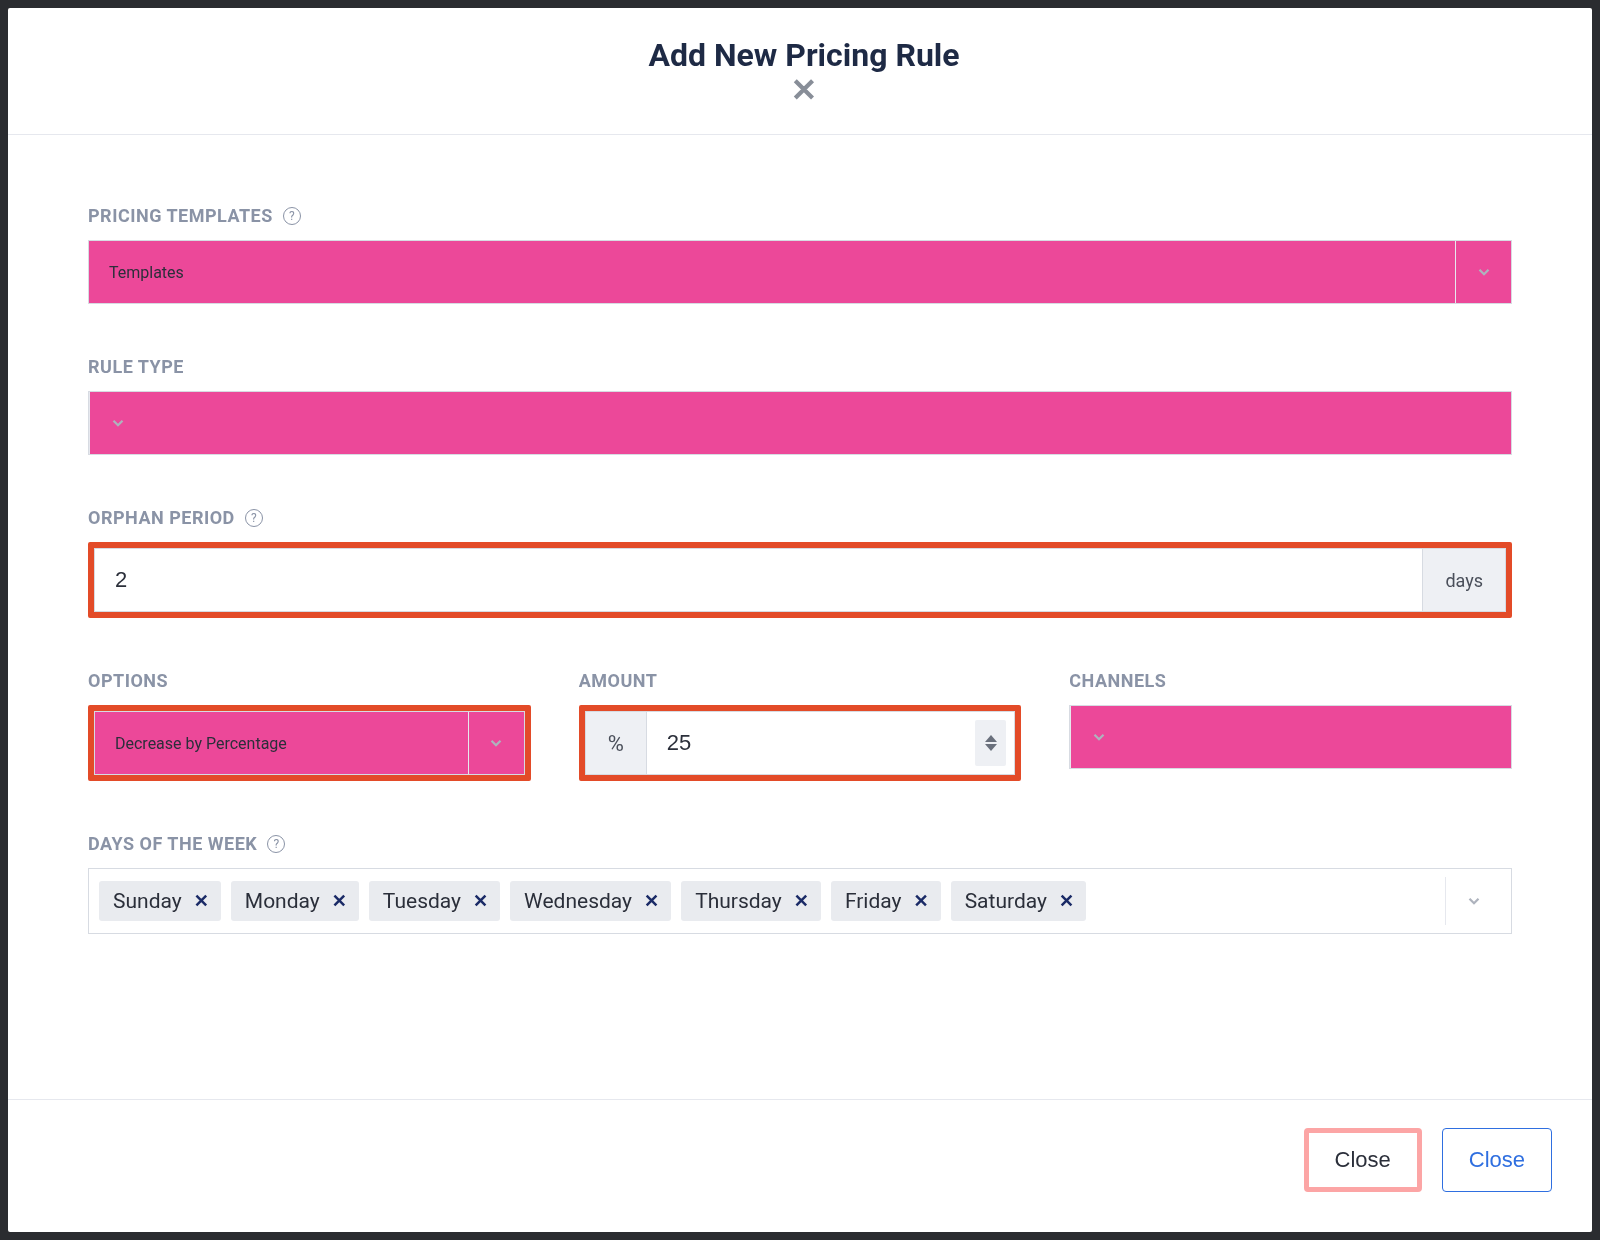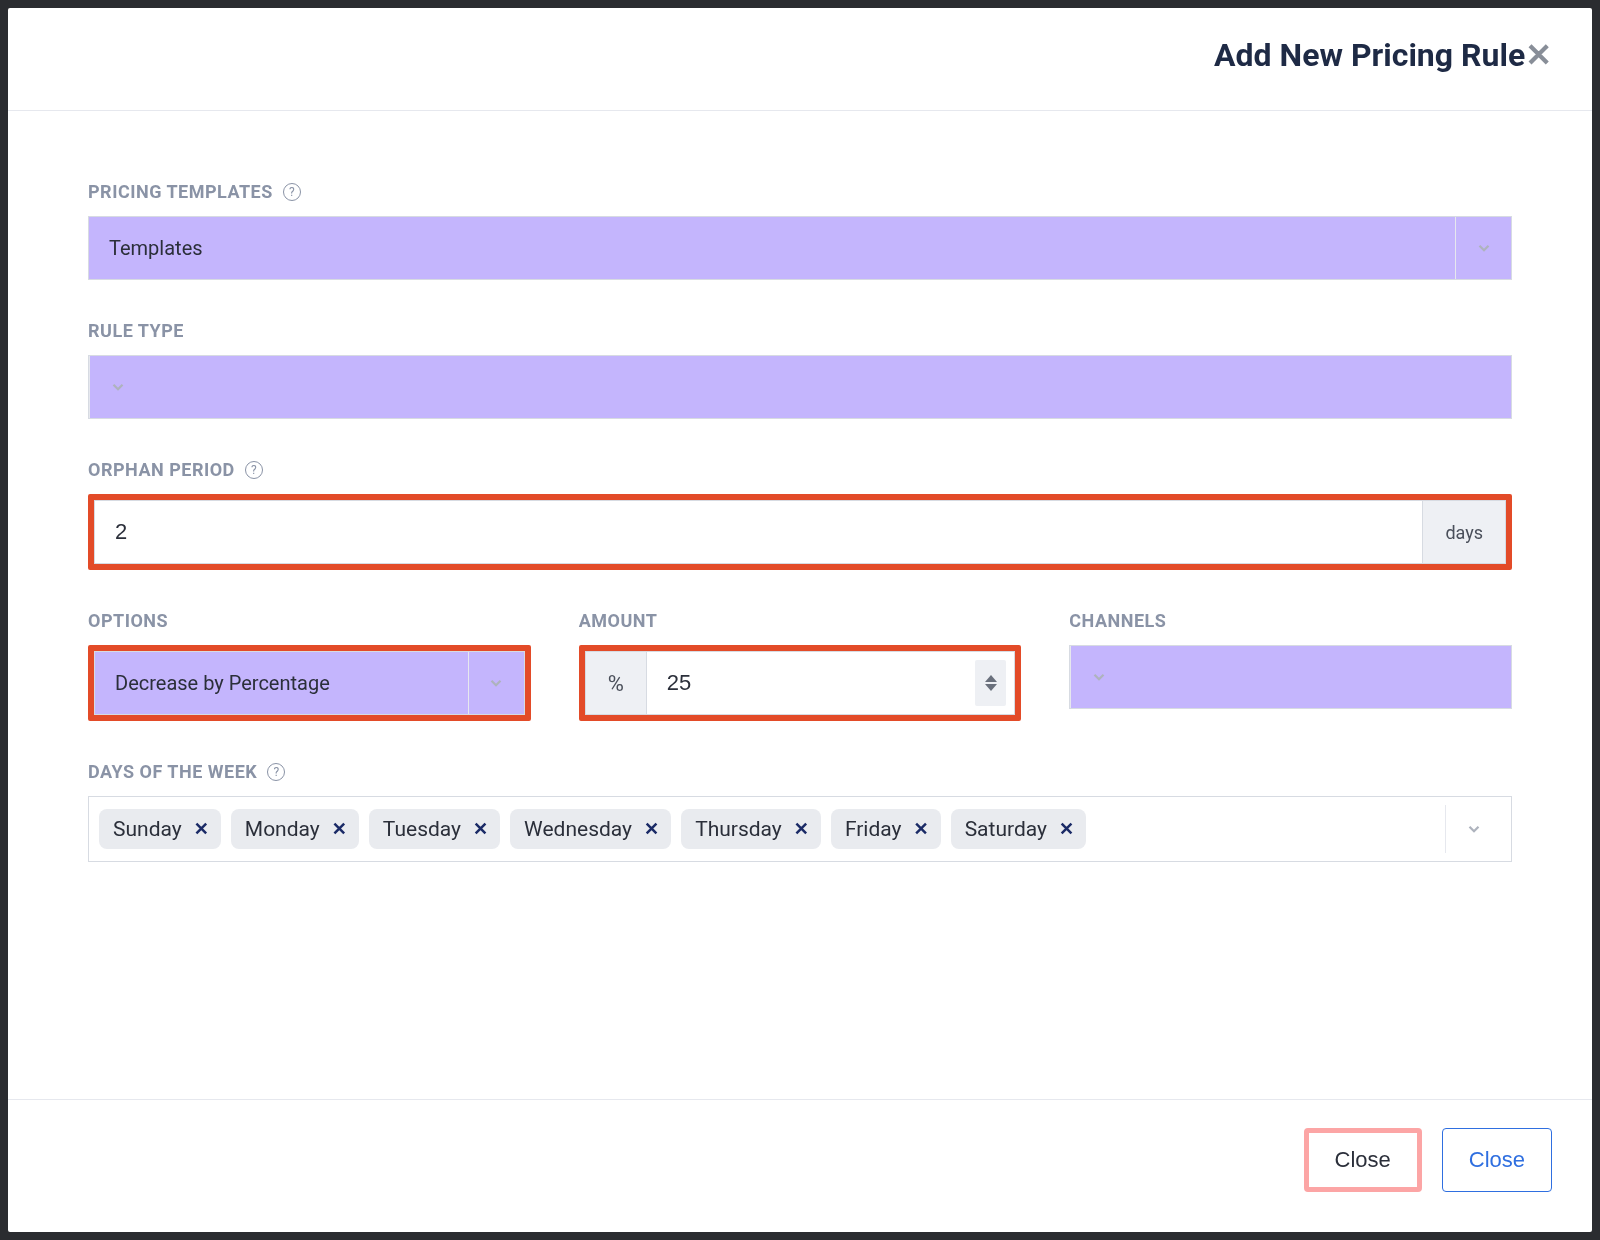--- a/index.html
+++ b/index.html
@@ -25,25 +25,26 @@
     position:relative;
     margin:8px 8px 8px 8px;
     background:var(--bg);
     width:1584px;
     height:1224px;
     border-radius:2px;
     display:flex;
     flex-direction:column;
   }
   .modal-header{
-    padding:28px 40px 36px 48px;
+    padding:28px 40px 28px 48px;
     border-bottom:1px solid var(--border-light);
     display:flex;
     align-items:center;
     justify-content:flex-end;
+    flex-direction:column;
   }
   .modal-title{
     font-size:32px;
     font-weight:700;
     color:var(--text-dark);
   }
   .close-x{
     font-size:32px;
     font-weight:800;
     color:#888e98;
@@ -65,21 +66,21 @@
   .btn{
     font-size:22px;
     padding:14px 26px;
     border-radius:4px;
     cursor:pointer;
     background:#fff;
   }
   .btn-close{ border:5px solid #fca5a5; color:#2b2f3a; }
   .btn-save{ border:1px solid var(--blue); color:var(--blue); }
 
-  .field{ margin-bottom:40px; }
+  .field{ margin-bottom:52px; }
   .label-row{ display:flex; align-items:center; gap:10px; margin-bottom:14px; }
   .field-label{
     font-size:18px;
     font-weight:700;
     letter-spacing:.5px;
     color:var(--text-muted);
     text-transform:uppercase;
   }
   .help-icon{
     width:18px;height:18px;border-radius:50%;
@@ -88,23 +89,23 @@
     display:inline-flex;align-items:center;justify-content:center;
     cursor:default;
   }
 
   .select{
     position:relative;
     border:1px solid var(--border);
     height:64px;
     display:flex;
     align-items:center;
-    font-size:20px;
+    font-size:16px;
     color:#2b2f3a;
-    background:#c4b5fd;
+    background:#ec4899;
   }
   .select .select-value{
     flex:1;
     padding:0 20px;
     white-space:nowrap;
     overflow:hidden;
   }
   .select .select-caret{
     width:56px;
     height:100%;
@@ -178,21 +179,21 @@
     padding:8px 10px;
     gap:10px;
     flex-wrap:wrap;
   }
   .chips-area{ flex:1; display:flex; flex-wrap:wrap; gap:10px; }
   .chip{
     background:var(--chip-bg);
     color:#2b2f3a;
     font-size:21px;
     padding:8px 12px 8px 14px;
-    border-radius:8px;
+    border-radius:3px;
     display:inline-flex;
     align-items:center;
     gap:12px;
   }
   .chip .chip-x{
     color:var(--chip-x);
     font-weight:800;
     cursor:pointer;
     font-size:18px;
     line-height:1;

